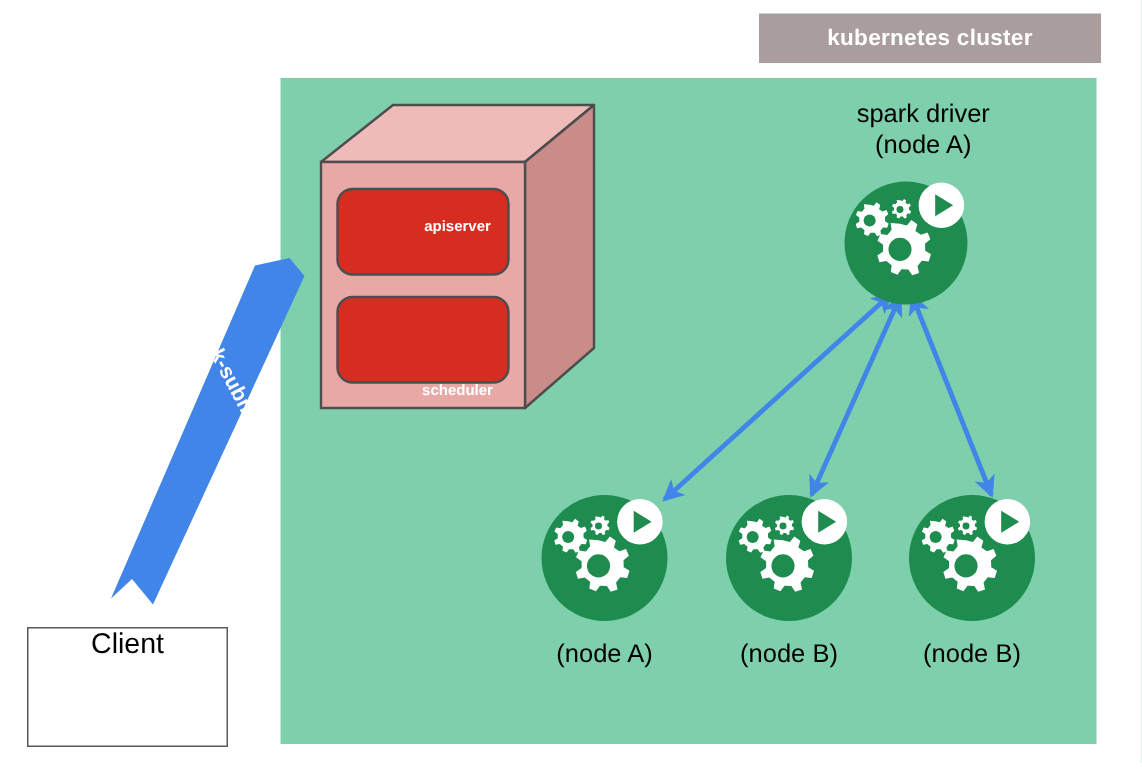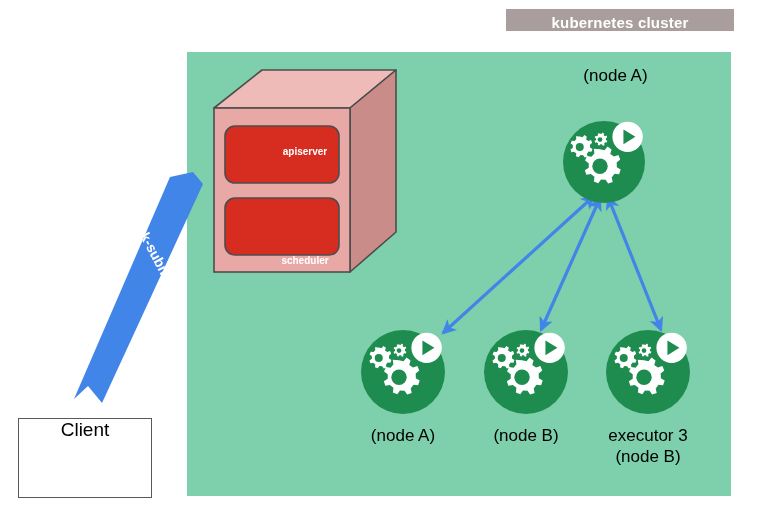--- a/index.html
+++ b/index.html
@@ -27,28 +27,28 @@
     left: 187px;
     top: 52px;
     width: 544px;
     height: 444px;
     background: #7ecfab;
   }
   #cluster-badge {
     left: 506px;
     top: 9px;
     width: 228px;
-    height: 22px;
+    height: 33px;
     background: #a99d9d;
     color: #ffffff;
     font-weight: bold;
     font-size: 15px;
     letter-spacing: .2px;
     display: flex;
-    align-items: flex-end;
+    align-items: center;
     justify-content: center;
   }
 
   
   #client-box {
     left: 18px;
     top: 418px;
     width: 134px;
     height: 80px;
     background: #ffffff;
@@ -201,29 +201,29 @@
     </g>
   </g>
 </svg>
 
 <div class="abs cube-text" id="apiserver-label">apiserver</div>
 <div class="abs cube-text" id="scheduler-label">scheduler</div>
 
 <div class="abs" id="spark-submit-text">spark-submit</div>
 
 <div class="abs node-label" id="driver-label">
+  <div>spark driver</div>
   <div>(node A)</div>
 </div>
 
 <div class="abs node-label" id="exec1-label">
   <div>(node A)</div>
 </div>
 <div class="abs node-label" id="exec2-label">
   <div>(node B)</div>
 </div>
 <div class="abs node-label" id="exec3-label">
-  <div>executor 3</div>
   <div>(node B)</div>
 </div>
 
 <div class="abs" id="client-box">
   <span id="client-label">Client</span>
 </div>
 
 </body></html>

